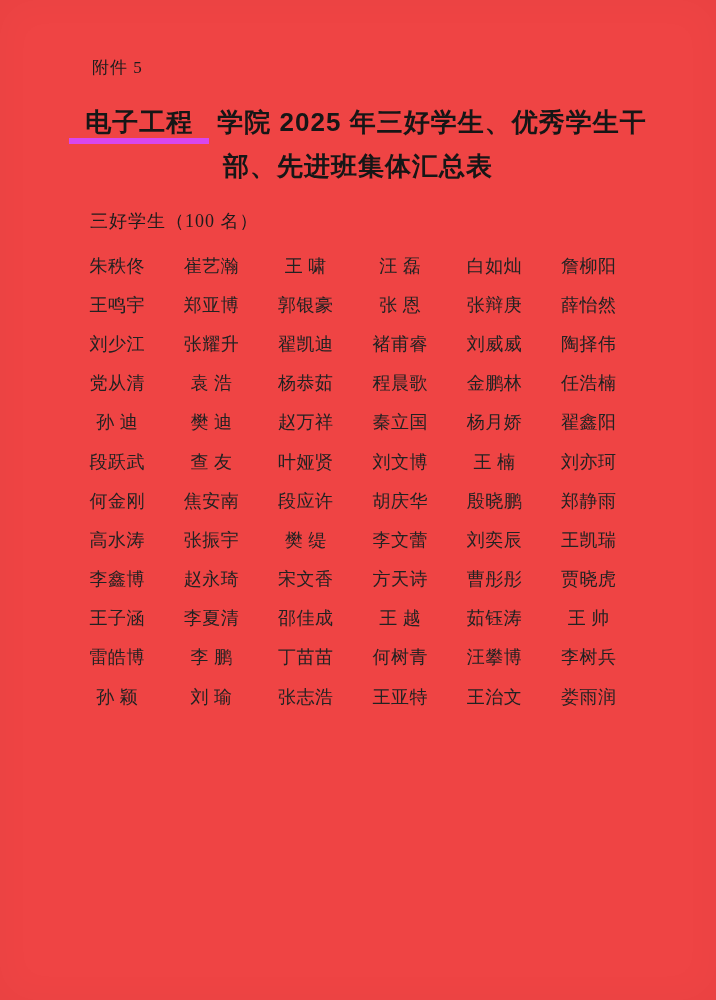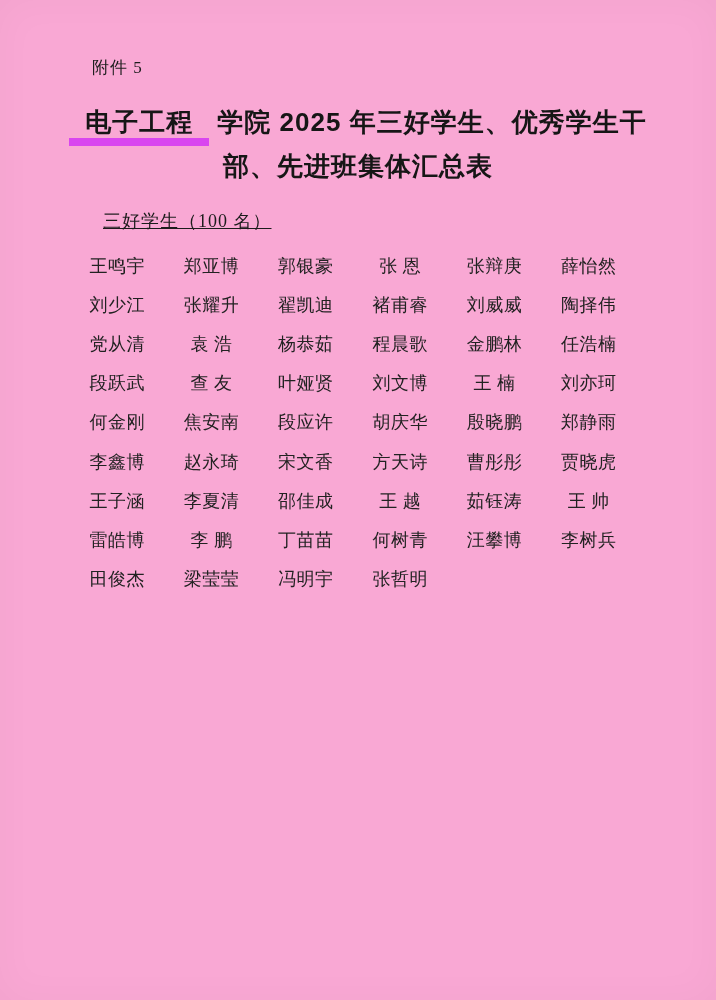--- a/index.html
+++ b/index.html
@@ -5,21 +5,21 @@
   html, body {
     margin: 0;
     padding: 0;
     background: #e8e8e8;
   }
   .page {
     position: relative;
     width: 716px;
     height: 1000px;
     margin: 0 auto;
-    background: #f9a8d4;
+    background: #ef4444;
     color: #1c1c1c;
     font-family: "Liberation Serif", "DejaVu Serif", serif;
     overflow: hidden;
     box-shadow: inset 0 0 40px rgba(0,0,0,0.03);
   }
   .attachment-label {
     position: absolute;
     left: 92px;
     top: 56px;
     font-size: 17px;
@@ -32,31 +32,30 @@
     top: 100px;
     text-align: center;
     font-family: "Liberation Sans", "DejaVu Sans", sans-serif;
     font-weight: bold;
     font-size: 26px;
     line-height: 44px;
     letter-spacing: 1px;
     color: #161616;
   }
   .college-underlined {
-    border-bottom: 8px solid #d946ef;
+    border-bottom: 6px solid #d946ef;
     padding: 0 16px 1px 16px;
   }
   .title-gap { display: inline-block; width: 8px; }
   .section-heading {
     position: absolute;
-    left: 103px;
+    left: 90px;
     top: 209px;
     font-size: 18px;
     letter-spacing: 1px;
-    text-decoration: underline;
   }
   .roster-grid {
     position: absolute;
     left: 70px;
     top: 246px;
     width: 566px;
   }
   .roster-row {
     display: grid;
     grid-template-columns: repeat(6, 1fr);
@@ -82,20 +81,28 @@
     <div>
       <span class="college-underlined">电子工程</span><span class="title-gap"></span><span>学院 2025 年三好学生、优秀学生干</span>
     </div>
     <div>部、先进班集体汇总表</div>
   </div>
 
   <div class="section-heading">三好学生（100 名）</div>
 
   <div class="roster-grid">
       <div class="roster-row">
+        <div class="name-cell">朱秩佟</div>
+        <div class="name-cell">崔艺瀚</div>
+        <div class="name-cell">王 啸</div>
+        <div class="name-cell">汪 磊</div>
+        <div class="name-cell">白如灿</div>
+        <div class="name-cell">詹柳阳</div>
+      </div>
+      <div class="roster-row">
         <div class="name-cell">王鸣宇</div>
         <div class="name-cell">郑亚博</div>
         <div class="name-cell">郭银豪</div>
         <div class="name-cell">张 恩</div>
         <div class="name-cell">张辩庚</div>
         <div class="name-cell">薛怡然</div>
       </div>
       <div class="roster-row">
         <div class="name-cell">刘少江</div>
         <div class="name-cell">张耀升</div>
@@ -106,34 +113,50 @@
       </div>
       <div class="roster-row">
         <div class="name-cell">党从清</div>
         <div class="name-cell">袁 浩</div>
         <div class="name-cell">杨恭茹</div>
         <div class="name-cell">程晨歌</div>
         <div class="name-cell">金鹏林</div>
         <div class="name-cell">任浩楠</div>
       </div>
       <div class="roster-row">
+        <div class="name-cell">孙 迪</div>
+        <div class="name-cell">樊 迪</div>
+        <div class="name-cell">赵万祥</div>
+        <div class="name-cell">秦立国</div>
+        <div class="name-cell">杨月娇</div>
+        <div class="name-cell">翟鑫阳</div>
+      </div>
+      <div class="roster-row">
         <div class="name-cell">段跃武</div>
         <div class="name-cell">查 友</div>
         <div class="name-cell">叶娅贤</div>
         <div class="name-cell">刘文博</div>
         <div class="name-cell">王 楠</div>
         <div class="name-cell">刘亦珂</div>
       </div>
       <div class="roster-row">
         <div class="name-cell">何金刚</div>
         <div class="name-cell">焦安南</div>
         <div class="name-cell">段应许</div>
         <div class="name-cell">胡庆华</div>
         <div class="name-cell">殷晓鹏</div>
         <div class="name-cell">郑静雨</div>
+      </div>
+      <div class="roster-row">
+        <div class="name-cell">高水涛</div>
+        <div class="name-cell">张振宇</div>
+        <div class="name-cell">樊 缇</div>
+        <div class="name-cell">李文蕾</div>
+        <div class="name-cell">刘奕辰</div>
+        <div class="name-cell">王凯瑞</div>
       </div>
       <div class="roster-row">
         <div class="name-cell">李鑫博</div>
         <div class="name-cell">赵永琦</div>
         <div class="name-cell">宋文香</div>
         <div class="name-cell">方天诗</div>
         <div class="name-cell">曹彤彤</div>
         <div class="name-cell">贾晓虎</div>
       </div>
       <div class="roster-row">
@@ -146,20 +169,22 @@
       </div>
       <div class="roster-row">
         <div class="name-cell">雷皓博</div>
         <div class="name-cell">李 鹏</div>
         <div class="name-cell">丁苗苗</div>
         <div class="name-cell">何树青</div>
         <div class="name-cell">汪攀博</div>
         <div class="name-cell">李树兵</div>
       </div>
       <div class="roster-row">
-        <div class="name-cell">田俊杰</div>
-        <div class="name-cell">梁莹莹</div>
-        <div class="name-cell">冯明宇</div>
-        <div class="name-cell">张哲明</div>
+        <div class="name-cell">孙 颖</div>
+        <div class="name-cell">刘 瑜</div>
+        <div class="name-cell">张志浩</div>
+        <div class="name-cell">王亚特</div>
+        <div class="name-cell">王治文</div>
+        <div class="name-cell">娄雨润</div>
       </div>
     </div>
 
 </div>
 
 </body></html>

